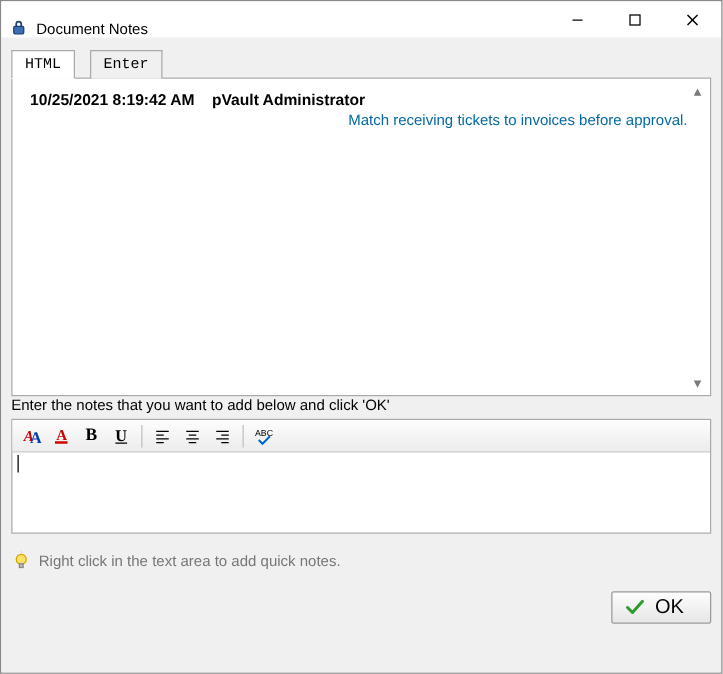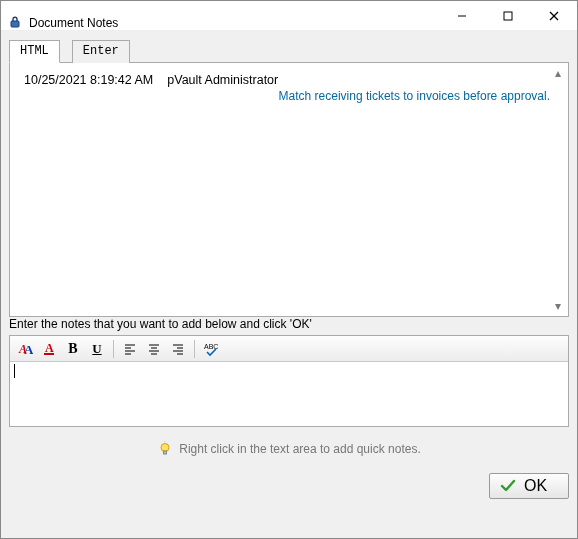--- a/index.html
+++ b/index.html
@@ -82,21 +82,21 @@
 
   .tabpanel {
     background: #fff;
     border: 1px solid #aaa;
     height: 255px;
     position: relative;
     padding: 10px 18px 10px 14px;
     overflow: hidden;
   }
   .note-header {
-    font-weight: normal;
+    font-weight: bold;
     font-size: 12.5px;
     color: #000;
   }
   .note-header .gap { display:inline-block; width: 14px; }
   .note-body {
     font-size: 12px;
     color: #0369a1;
     margin-top: 2px;
     text-align: right;
   }
@@ -163,21 +163,20 @@
     width: 1px; height: 14px;
     background: #000;
     vertical-align: text-bottom;
   }
 
   .hint-row {
     display: flex;
     align-items: center;
     margin-top: 14px;
     gap: 6px;
-    justify-content: center;
   }
   .hint-text {
     color: #777;
     font-size: 12px;
   }
 
   .button-row {
     display: flex;
     justify-content: flex-end;
     margin-top: 16px;

